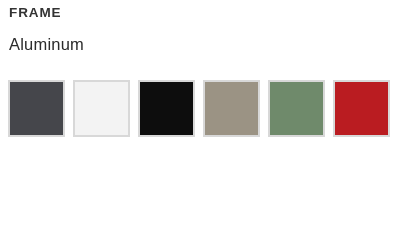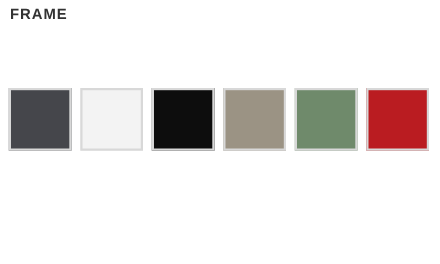--- a/index.html
+++ b/index.html
@@ -65,20 +65,21 @@
     flex: 0 0 auto;
   }
 </style>
 </head>
 <body>
 
 <div class="panel">
 
   <div class="option-title">FRAME</div>
 
+  <div class="option-value">Aluminum</div>
 
   <div class="swatch-row">
       <div class="swatch" title="Charcoal" style="background: rgb(69, 70, 75); border-color: rgb(216, 216, 216);"></div>
       <div class="swatch" title="White" style="background: rgb(243, 243, 243); border-color: rgb(216, 216, 216);"></div>
       <div class="swatch" title="Black" style="background: rgb(13, 13, 13); border-color: rgb(216, 216, 216);"></div>
       <div class="swatch" title="Taupe" style="background: rgb(155, 147, 132); border-color: rgb(216, 216, 216);"></div>
       <div class="swatch" title="Sage" style="background: rgb(111, 138, 107); border-color: rgb(216, 216, 216);"></div>
       <div class="swatch" title="Red" style="background: rgb(186, 28, 33); border-color: rgb(216, 216, 216);"></div>
     </div>
 

